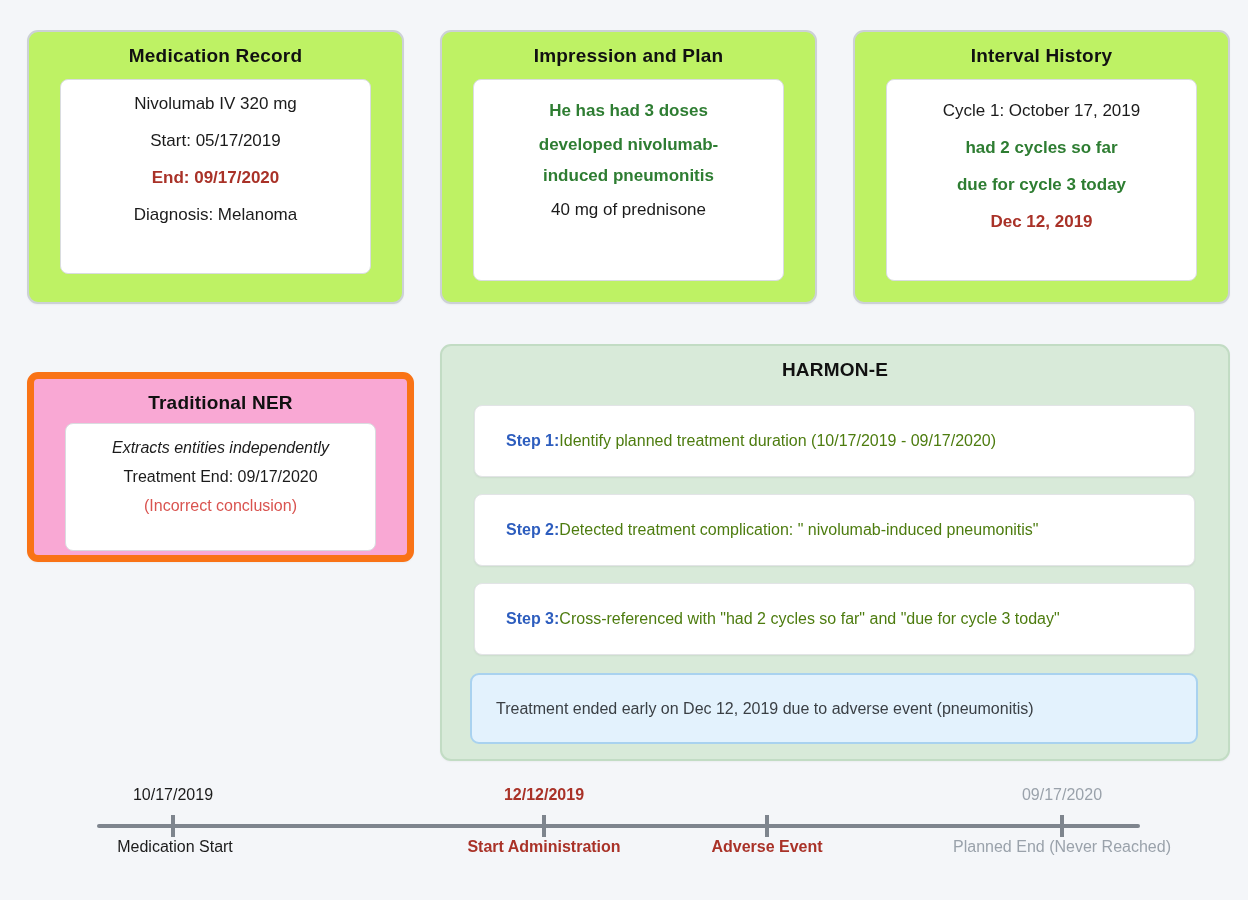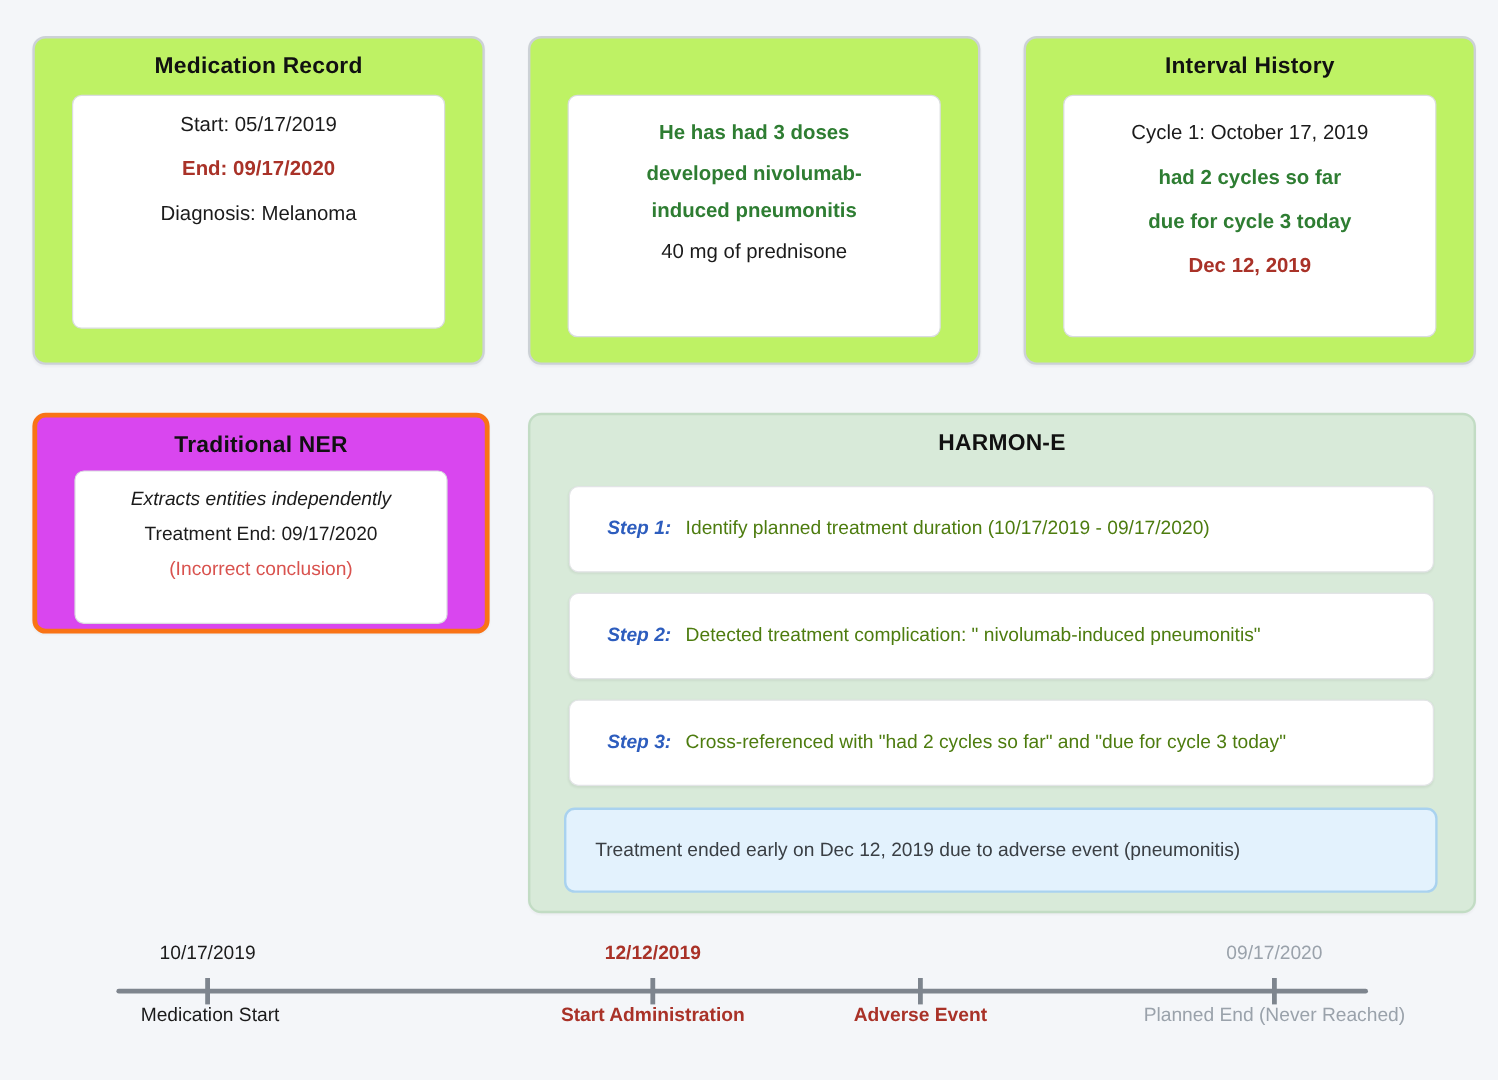--- a/index.html
+++ b/index.html
@@ -8,21 +8,21 @@
     background:#f4f6f9;
     font-family:"Liberation Sans", sans-serif;
     color:#1b1b1b;
     overflow:hidden;
   }
   .card{
     position:absolute;border-radius:11px;
     box-shadow:0 1px 2px rgba(0,0,0,0.04);
   }
   .card-gray{background:#bef264;border:2px solid #ccd1d6;}
-  .card-pink{background:#d946ef;border:4px solid #f97316;}
+  .card-pink{background:#f9a8d4;border:7px solid #f97316;margin-top:28px;}
   .card-green{background:#d8ead9;border:2px solid #c2dcc4;}
   .card-title{
     margin:0;text-align:center;font-size:19px;font-weight:bold;color:#111;
     padding-top:13px;letter-spacing:0.2px;
   }
   .inner-box{
     position:absolute;left:31px;right:31px;
     background:#ffffff;border:1px solid #d9dcdf;border-radius:8px;
     text-align:center;
   }
@@ -43,21 +43,21 @@
   .ner .inner-box{top:44px;height:117px;font-size:16px;padding-top:9px;}
   .ner .line{line-height:29px;}
   
   .step{
     position:absolute;left:32px;right:33px;height:72px;
     background:#ffffff;border:1px solid #e2e4e6;border-radius:8px;
     box-shadow:0 1px 2px rgba(0,0,0,0.06);
     display:flex;align-items:center;padding-left:31px;box-sizing:border-box;
     font-size:16px;
   }
-  .step-label{color:#2d5dbe;font-weight:bold;margin-right:12px;white-space:nowrap;font-style:italic;}
+  .step-label{color:#2d5dbe;font-weight:bold;margin-right:0;white-space:nowrap;}
   .step-text{color:#4d7c0f;}
   .conclusion{
     position:absolute;left:28px;right:30px;top:327px;height:71px;
     background:#e3f2fd;border:2px solid #a9d2ef;border-radius:9px;
     display:flex;align-items:center;padding-left:24px;box-sizing:border-box;
     font-size:16px;color:#3a3f44;
   }
   
   .timeline{position:absolute;left:0;top:780px;width:1248px;height:110px;}
   .tl-line{position:absolute;left:97px;top:44px;width:1043px;height:4px;background:#7e858e;border-radius:2px;}
@@ -65,27 +65,29 @@
   .tl-date{position:absolute;top:6px;transform:translateX(-50%);font-size:16px;white-space:nowrap;}
   .tl-label{position:absolute;top:58px;transform:translateX(-50%);font-size:16px;white-space:nowrap;}
   .tl-gray{color:#9aa2ab;font-weight:normal;}
 </style>
 </head>
 <body>
 
 <div class="card card-gray row1" style="left:27px;top:30px;width:373px;height:270px;">
   <h2 class="card-title">Medication Record</h2>
   <div class="inner-box pad5">
+    <div class="line t-black">Nivolumab IV 320 mg</div>
     <div class="line t-black">Start: 05/17/2019</div>
     <div class="line t-darkred">End: 09/17/2020</div>
     <div class="line t-black">Diagnosis: Melanoma</div>
   </div>
 </div>
 
 <div class="card card-gray row1" style="left:440px;top:30px;width:373px;height:270px;">
+  <h2 class="card-title">Impression and Plan</h2>
   <div class="inner-box pad12">
     <div class="line t-green">He has had 3 doses</div>
     <div class="wrap-green">developed nivolumab-induced pneumonitis</div>
     <div class="line t-black">40 mg of prednisone</div>
   </div>
 </div>
 
 <div class="card card-gray row1" style="left:853px;top:30px;width:373px;height:270px;">
   <h2 class="card-title">Interval History</h2>
   <div class="inner-box pad12">

